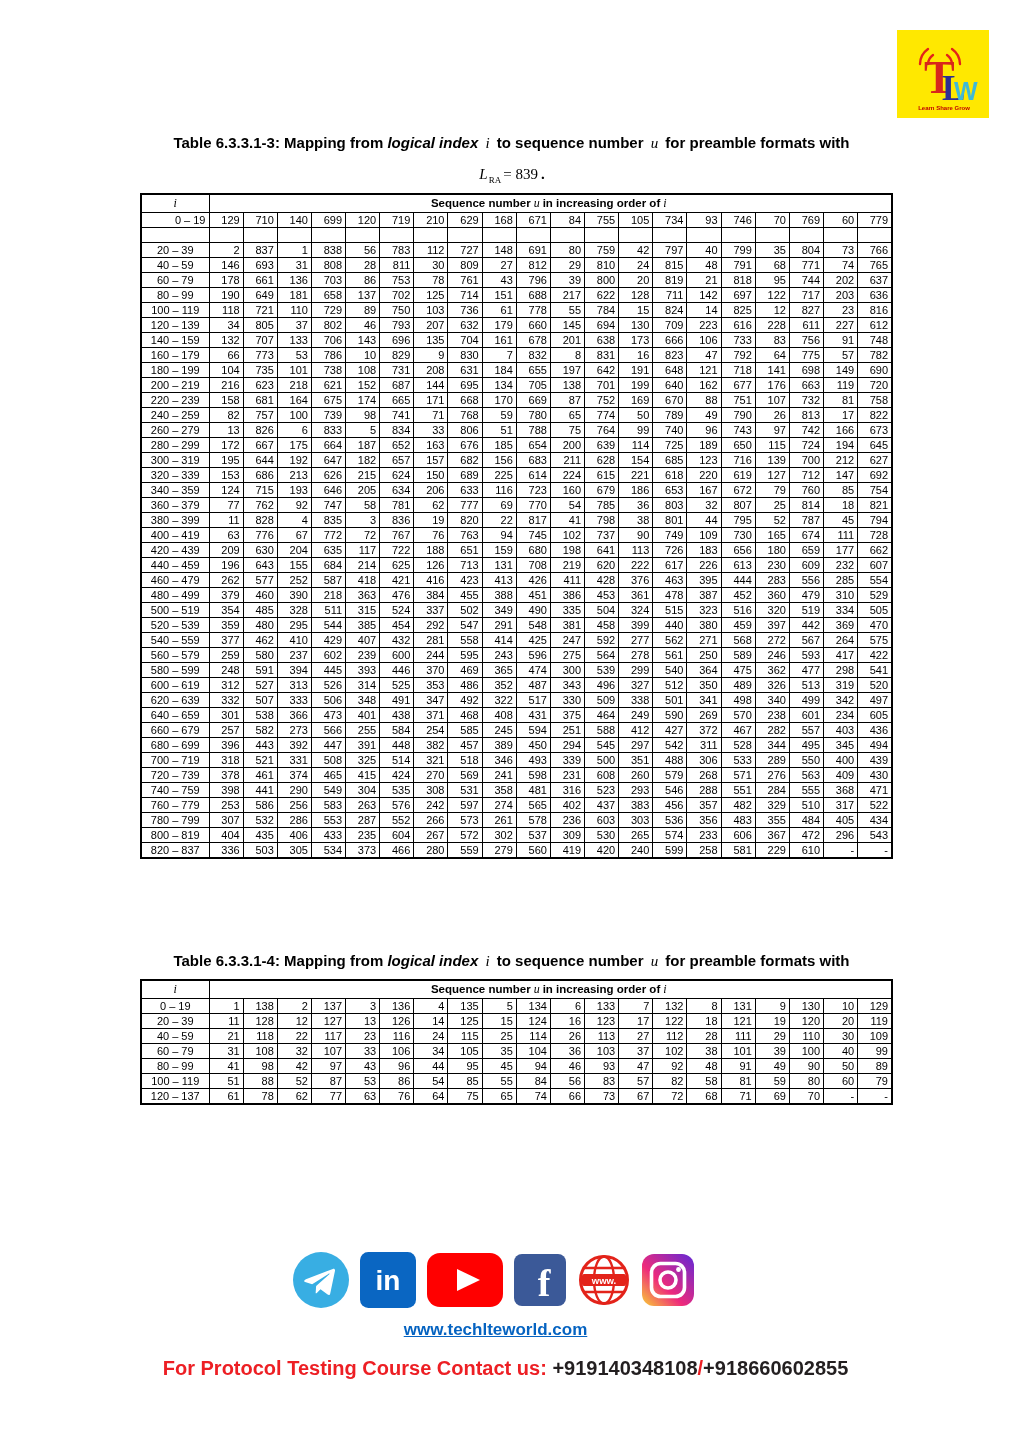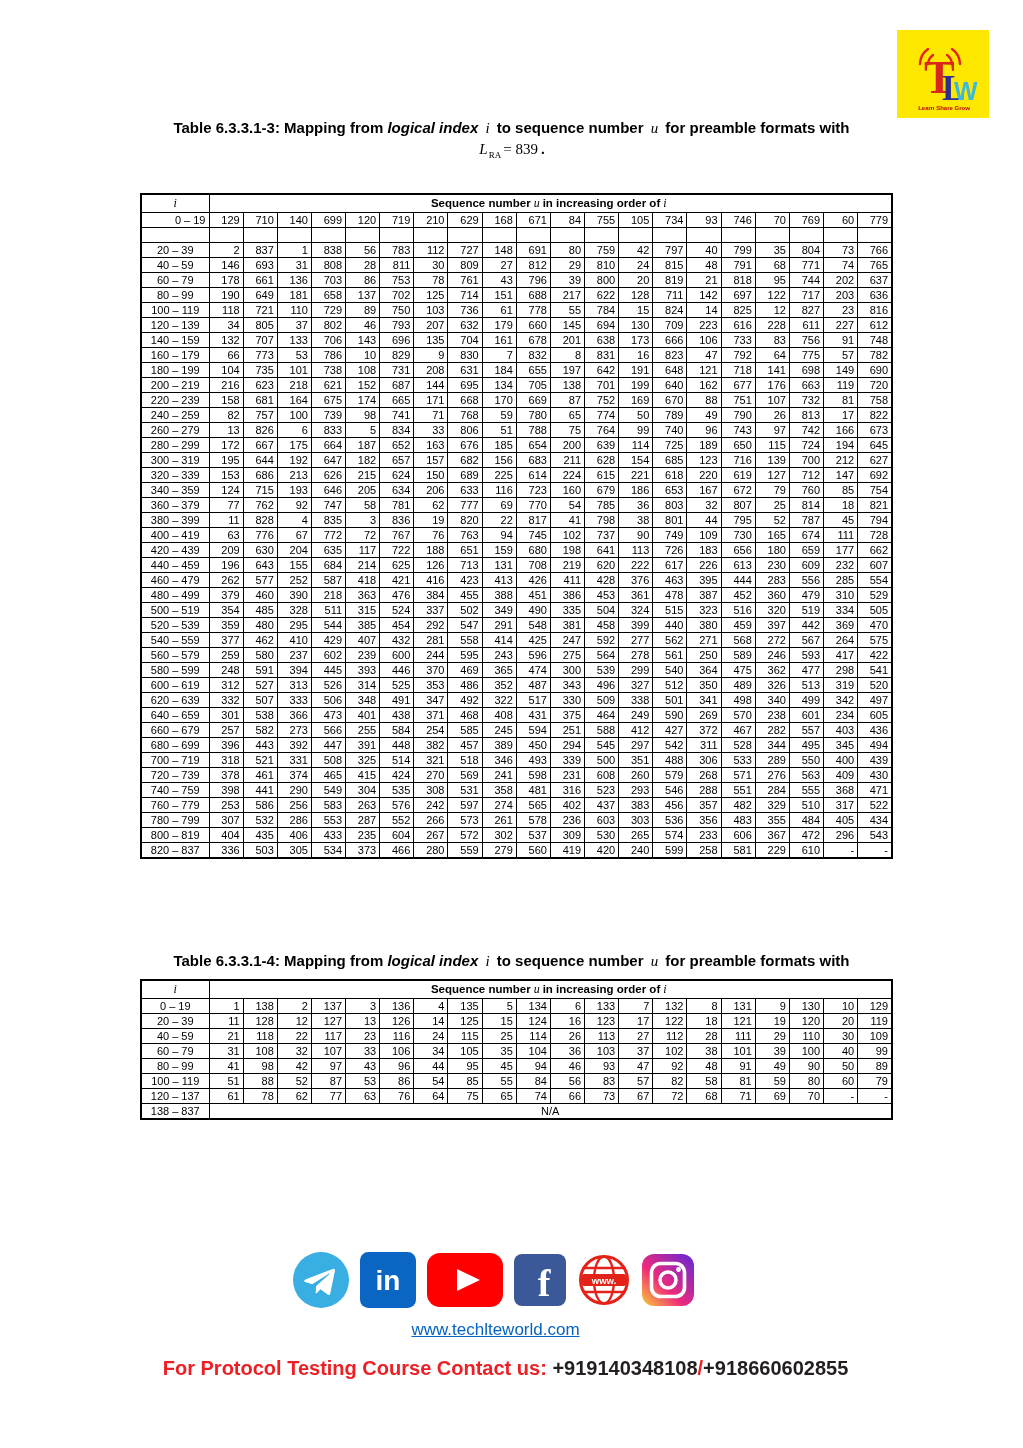--- a/index.html
+++ b/index.html
@@ -7,41 +7,41 @@
     width:1023px;height:1448px;position:relative;background:#ffffff;
     font-family:"Liberation Sans",sans-serif;color:#000;
   }
   
   .logo{position:absolute;left:897px;top:30px;width:92px;height:88px;}
   
   .caption{position:absolute;left:0;width:1023px;text-align:center;
     font-weight:bold;font-size:15px;line-height:17px;}
   .caption .bi{font-style:italic;}
   .mvar{font-family:"Liberation Serif",serif;font-style:italic;font-weight:normal;padding:0 3px;}
-  .formula{margin-top:4px;font-family:"Liberation Serif",serif;font-weight:normal;font-size:15px;}
+  .formula{margin-top:14px;font-family:"Liberation Serif",serif;font-weight:normal;font-size:15px;}
   .formula .mvar{padding:0 1px;}
   .formula sub{font-size:9px;}
   .formula .eq{padding-left:2px;}
   .formula .dot{padding-left:3px;font-weight:bold;}
   
   .seqtable{border-collapse:collapse;table-layout:fixed;width:753px;position:absolute;
     border:2px solid #000;background:#fff;}
   .seqtable td,.seqtable th{border:1px solid #000;font-size:11px;line-height:13px;height:14px;
     padding:0 3px 0 0;text-align:right;white-space:nowrap;overflow:hidden;font-weight:normal;}
   .seqtable thead th{text-align:center;font-weight:bold;height:17px;font-size:11.5px;padding:0;}
   .seqtable thead .mvar{font-weight:normal;font-size:12px;}
   .seqtable td.lab{text-align:center;padding:0 8px;}
   .seqtable td.lab.right{text-align:right;padding-right:3px;}
   .seqtable td.na{text-align:center;padding:0;}
   
   .social{position:absolute;top:1252px;left:0;width:1023px;display:flex;align-items:center;
     justify-content:center;gap:11px;transform:translateX(-18px);}
   .social .ic{display:inline-block;line-height:0;cursor:pointer;border-radius:16px;}
   .weblink-row{position:absolute;top:1320px;left:0;width:1023px;text-align:center;transform:translateX(-16px);}
-  .weblink{font-size:17px;color:#0563c1;text-decoration:underline;cursor:pointer;}
+  .weblink{font-size:17px;color:#0563c1;text-decoration:underline;cursor:pointer;font-weight:bold;}
   .contact{position:absolute;top:1357px;left:0;width:1023px;text-align:center;
     font-size:20px;font-weight:bold;transform:translateX(-6px);}
   .contact .red{color:#ed1f24;}
   .contact .num{color:#231f20;}
 </style>
 </head>
 <body>
 
 <div class="logo">
   <svg width="92" height="88" viewBox="0 0 92 88">
@@ -52,21 +52,21 @@
       <path d="M55 19 a19 19 0 0 1 8 15"></path>
       <path d="M50 25 a12 12 0 0 1 5 9"></path>
     </g>
     <text x="27" y="63" font-family="Liberation Serif,serif" font-weight="bold" font-size="46" fill="#d8261c">T</text>
     <text x="45" y="70" font-family="Liberation Serif,serif" font-weight="bold" font-size="35" fill="#2d2f92">L</text>
     <text x="57" y="70" font-family="Liberation Sans,sans-serif" font-weight="bold" font-size="25" fill="#3fb9d8">W</text>
     <text x="47" y="80" font-size="6" font-weight="bold" fill="#c00000" text-anchor="middle" font-family="Liberation Sans,sans-serif">Learn Share Grow</text>
   </svg>
 </div>
 
-<div class="caption" style="top:119px;">
+<div class="caption" style="top:134px;">
   <span>Table 6.3.3.1-3: Mapping from</span>
   <span class="bi">logical index</span>
   <span class="mvar">i</span>
   <span>to sequence number</span>
   <span class="mvar">u</span>
   <span>for preamble formats with</span>
   <div class="formula">
     <span class="mvar">L</span><sub>RA</sub><span class="eq">= 839</span><span class="dot">.</span>
   </div>
 </div>
@@ -1253,24 +1253,20 @@
         <td>66</td>
         <td>73</td>
         <td>67</td>
         <td>72</td>
         <td>68</td>
         <td>71</td>
         <td>69</td>
         <td>70</td>
         <td>-</td>
         <td>-</td>
-      </tr>
-      <tr>
-        <td class="lab">138 – 837</td>
-        <td colspan="20" class="na">N/A</td>
       </tr>
     </tbody>
 </table>
 
 <div class="social">
   <span class="ic">
     <svg width="56" height="56" viewBox="0 0 54 54">
       <circle cx="27" cy="27" r="27" fill="#38aee3"></circle>
       <path fill="#ffffff" d="M11.8 26.6l26.6-10.3c1.3-.5 2.5.3 2 2.3l-4.5 21.3c-.3 1.5-1.2 1.9-2.5 1.2l-6.9-5.1-3.3 3.2c-.37.37-.68.68-1.38.68l.49-7 12.7-11.5c.55-.5-.12-.77-.85-.28l-15.7 9.9-6.77-2.1c-1.47-.47-1.5-1.47.3-2.2z"></path>
     </svg>

